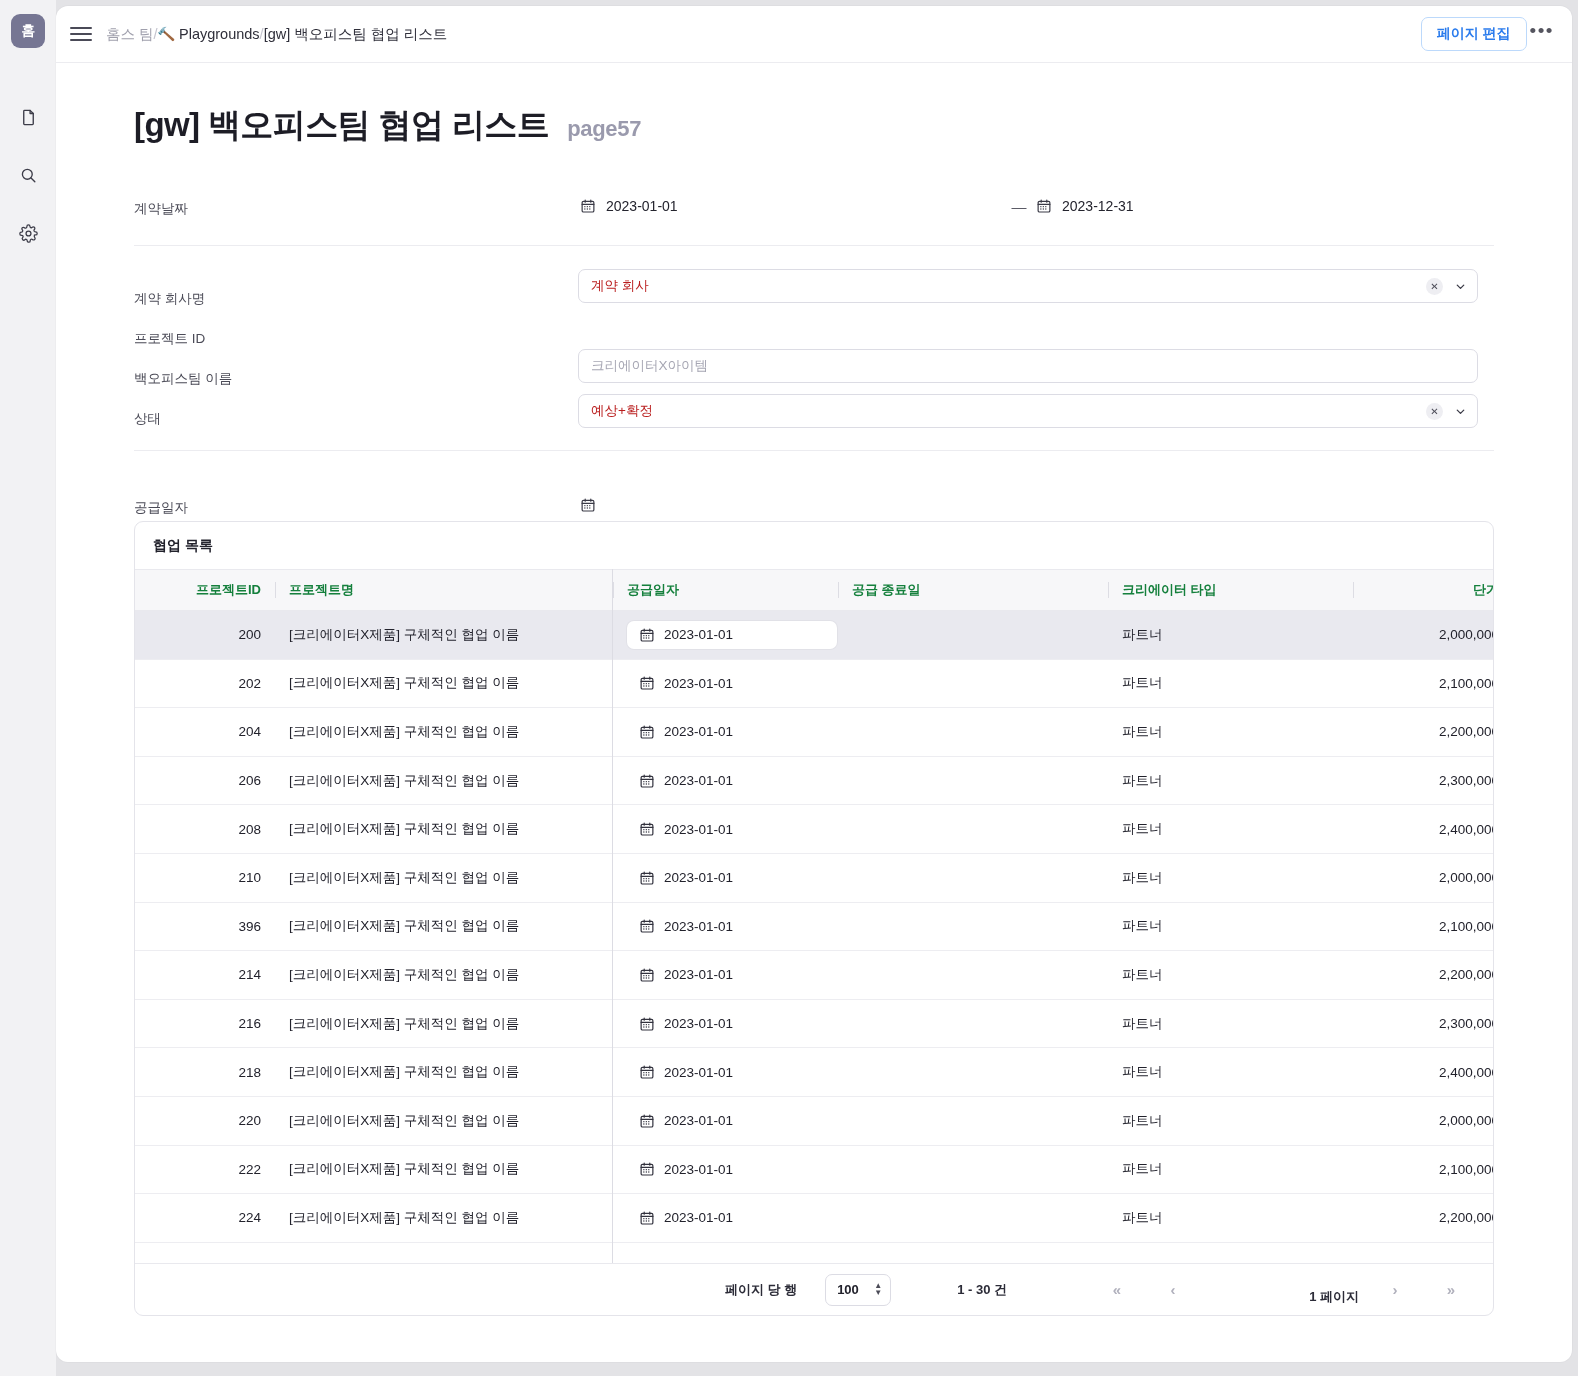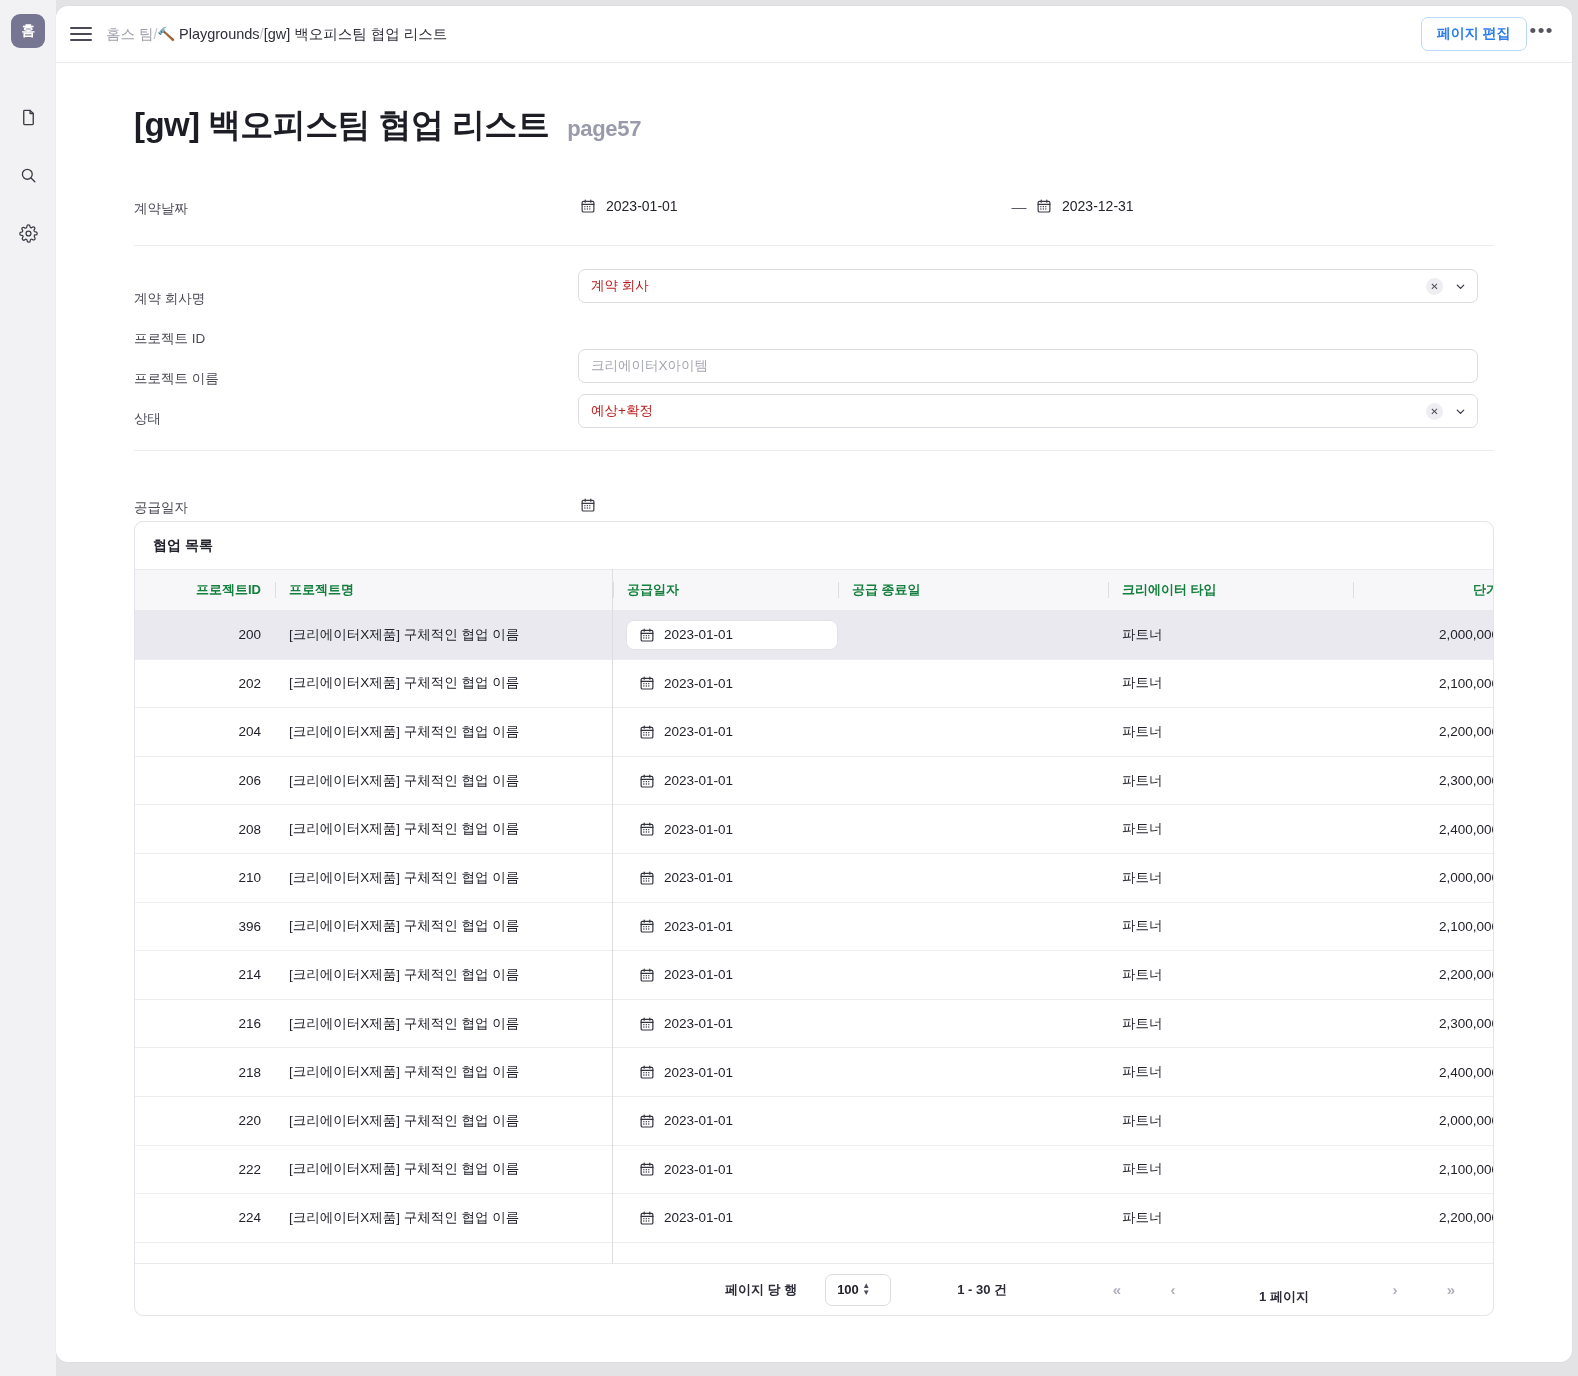--- a/index.html
+++ b/index.html
@@ -174,27 +174,27 @@
     flex: 0 0 52px; height: 52px;
     border-top: 1px solid #e9e9ee;
     display: flex; align-items: center; justify-content: flex-end;
     gap: 16px; padding-right: 22px;
     font-size: 13px; color: #3a3a46; font-weight: bold;
   }
   .pg-label { margin-right: 12px; color: #2c2c38; }
   .stepper {
     width: 66px; height: 32px; border: 1px solid #dcdce4; border-radius: 7px;
     display: flex; align-items: center; justify-content: space-between;
-    padding: 0 20px 0 11px; font-size: 13px; color: #22222c;
+    padding: 0 8px 0 11px; font-size: 13px; color: #22222c;
     cursor: pointer; margin-right: 50px;
   }
   .stepper .arrows { display: flex; flex-direction: column; gap: 1px; color: #4b4b57; line-height: 6px; font-size: 8px; }
   .count { color: #2c2c38; margin-right: 74px; white-space: nowrap; }
   .pgbtn { width: 40px; text-align: center; color: #b1b1bd; font-size: 15px; cursor: pointer; }
-  .pgnum { color: #2c2c38; width: 150px; text-align: center; margin-top: 15px; }
+  .pgnum { color: #2c2c38; width: 150px; text-align: right; margin-top: 15px; }
 </style>
 </head>
 <body>
 
 <div class="rail">
   <div class="rail-home">홈</div>
   <div class="rail-gap"></div>
   <div class="rail-icon">
     <svg width="19" height="19" viewBox="0 0 24 24" fill="none" stroke="currentColor" stroke-width="1.7" stroke-linecap="round" stroke-linejoin="round">
       <path d="M14 3H7a1 1 0 0 0-1 1v16a1 1 0 0 0 1 1h10a1 1 0 0 0 1-1V7z"></path>
@@ -290,21 +290,21 @@
             </span>
           </div>
         </div>
       </div>
 
       <div class="frow">
         <div class="flabel">프로젝트 ID</div>
       </div>
 
       <div class="frow">
-        <div class="flabel">프로젝트 이름</div>
+        <div class="flabel">백오피스팀 이름</div>
         <div class="fctl">
           <div class="field mb">
             <span class="fph">크리에이터X아이템</span>
           </div>
         </div>
       </div>
 
       <div class="frow">
         <div class="flabel">상태</div>
         <div class="fctl">

